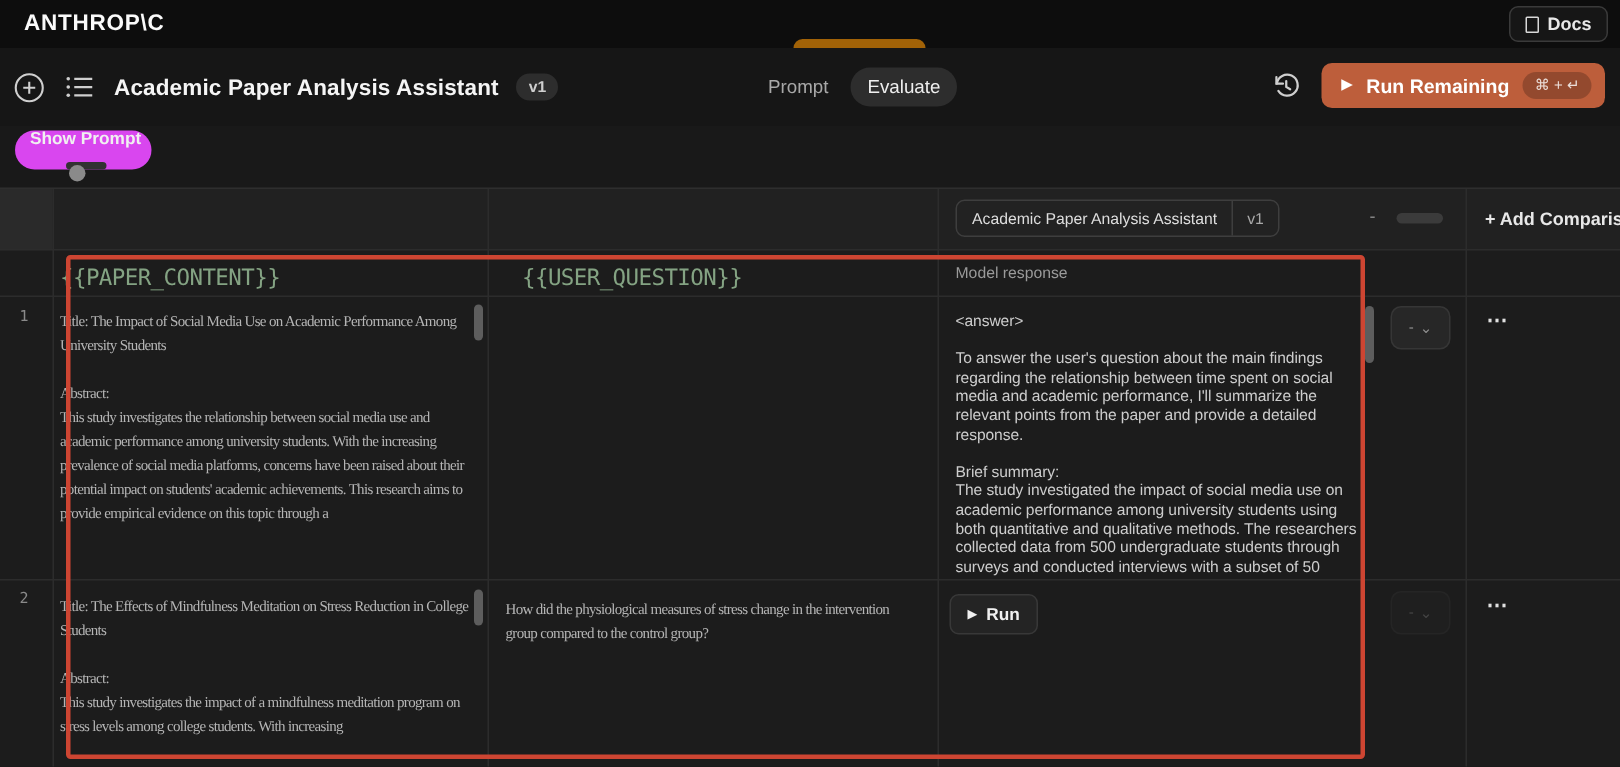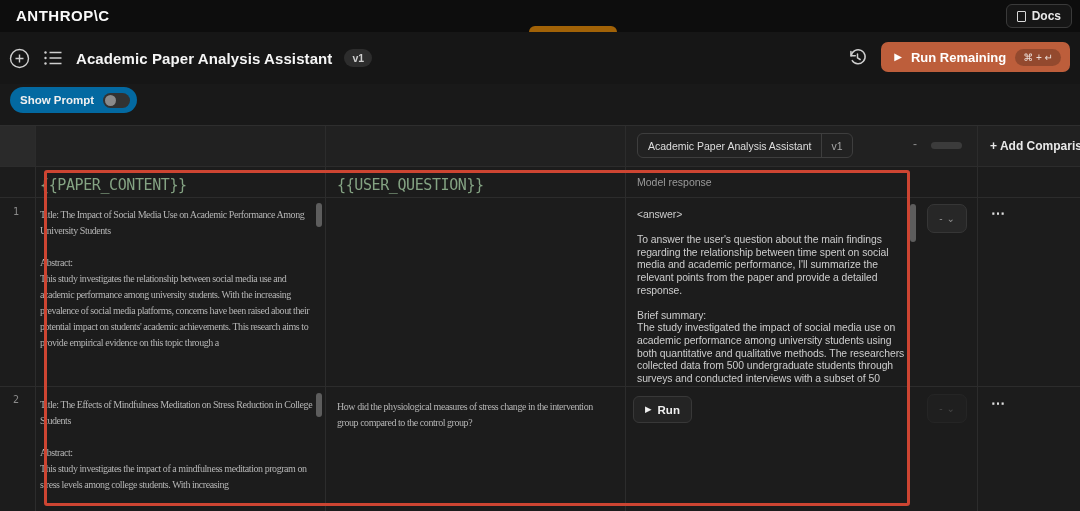--- a/index.html
+++ b/index.html
@@ -29,21 +29,21 @@
   .history-btn { position:absolute; right:212px; top:14px; }
   .run-btn { position:absolute; right:10px; top:42px; height:30px; display:flex; align-items:center; gap:9px;
     background:#bd5e3b; border:none; border-radius:7px; padding:0 9px 0 13px; cursor:pointer; font-family:inherit; }
   .run-btn .play { color:#ffffff; font-size:10px; line-height:1; }
   .run-btn .lbl { color:#ffffff; font-size:13px; font-weight:bold; white-space:nowrap; }
   .run-btn .kbd { background:rgba(0,0,0,0.22); color:rgba(255,255,255,0.82); font-size:10px;
     border-radius:10px; padding:3px 8px; white-space:nowrap; }
 
   
   .showprompt { position:absolute; left:10px; top:87px; height:26px; display:flex; align-items:center; gap:9px;
-    background:#0369a1; border-radius:14px; padding:0 7px 0 10px; cursor:pointer; }
+    background:#d946ef; border-radius:14px; padding:0 7px 0 10px; cursor:pointer;flex-direction:column; }
   .showprompt .lbl { color:#f0f0f0; font-size:11.5px; font-weight:bold; white-space:nowrap; }
   .toggle { width:27px; height:15px; border-radius:8px; background:#323232; position:relative; }
   .toggle .knob { position:absolute; left:2px; top:2px; width:11px; height:11px; border-radius:50%; background:#8a8a8a; }
 
   
   .table { position:absolute; top:125px; left:0; width:1080px; height:386px; background:#1c1c1c; border-top:1px solid #2e2e2e; }
   .vline { position:absolute; top:0; bottom:0; width:1px; background:#2c2c2c; }
   .hline { position:absolute; left:0; right:0; height:1px; background:#2c2c2c; }
   .hdr-row { position:absolute; left:0; top:0; width:1080px; height:40px; background:#212121; }
   .hdr-gutter { position:absolute; left:0; top:0; width:35px; height:40px; background:#2a2a2a; }
@@ -113,20 +113,24 @@
       <svg width="18" height="16" viewBox="0 0 18 16">
           <circle cx="1.5" cy="2.5" r="1.2" fill="#cfcfcf"></circle>
           <circle cx="1.5" cy="8" r="1.2" fill="#cfcfcf"></circle>
           <circle cx="1.5" cy="13.5" r="1.2" fill="#cfcfcf"></circle>
           <path d="M5.5 2.5h12M5.5 8h12M5.5 13.5h12" stroke="#cfcfcf" stroke-width="1.5"></path>
         </svg>
     </span>
     <span class="prompt-title">Academic Paper Analysis Assistant</span>
     <span class="ver-badge">v1</span>
   </div>
+  <div class="tabs">
+    <div class="tab">Prompt</div>
+    <div class="tab active">Evaluate</div>
+  </div>
   <span class="icon-btn history-btn">
     <svg width="21" height="21" viewBox="0 0 24 24" fill="none" stroke="#cfcfcf" stroke-width="1.7" stroke-linecap="round">
         <path d="M4.5 5v5h5"></path>
         <path d="M4.8 10a8 8 0 1 1 1.2 5.5"></path>
         <path d="M12 8v4.5l3 1.8"></path>
       </svg>
   </span>
 </div>
 <button class="run-btn">
   <span class="play">▶</span>
@@ -156,21 +160,21 @@
 
   <div class="model-chip">
     <span class="seg1">Academic Paper Analysis Assistant</span>
     <span class="seg2">v1</span>
   </div>
   <div class="hdr-dash">-</div>
   <div class="score-pill"></div>
   <div class="add-comp">+ Add Comparison</div>
 
   <div class="tpl-label" style="left:40px">{{PAPER_CONTENT}}</div>
-  <div class="tpl-label" style="left:337px">{{USER_QUESTION}}</div>
+  <div class="tpl-label" style="left:348px">{{USER_QUESTION}}</div>
   <div class="model-resp-label">Model response</div>
 
   <div class="rownum" style="top:80px">1</div>
   <div class="mono-cell" style="left:40px; top:81px; width:276px; height:178px">Title: The Impact of Social Media Use on Academic Performance Among University Students
 
 Abstract:
 This study investigates the relationship between social media use and academic performance among university students. With the increasing prevalence of social media platforms, concerns have been raised about their potential impact on students' academic achievements. This research aims to provide empirical evidence on this topic through a</div>
   <div class="thumb" style="left:316px; top:77px; height:24px"></div>
   <div class="sans-cell" style="left:637px; top:83px; width:270px; height:176px">&lt;answer&gt;
 

